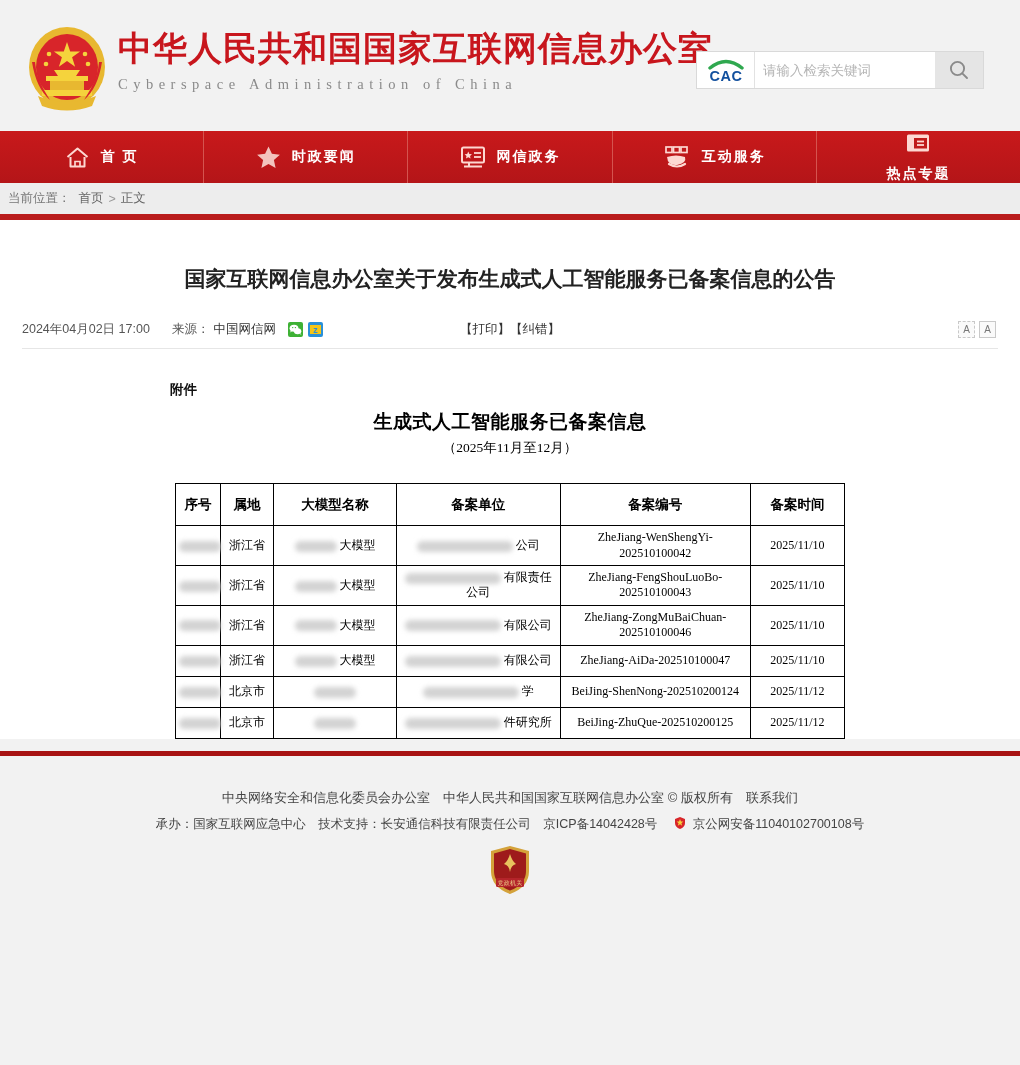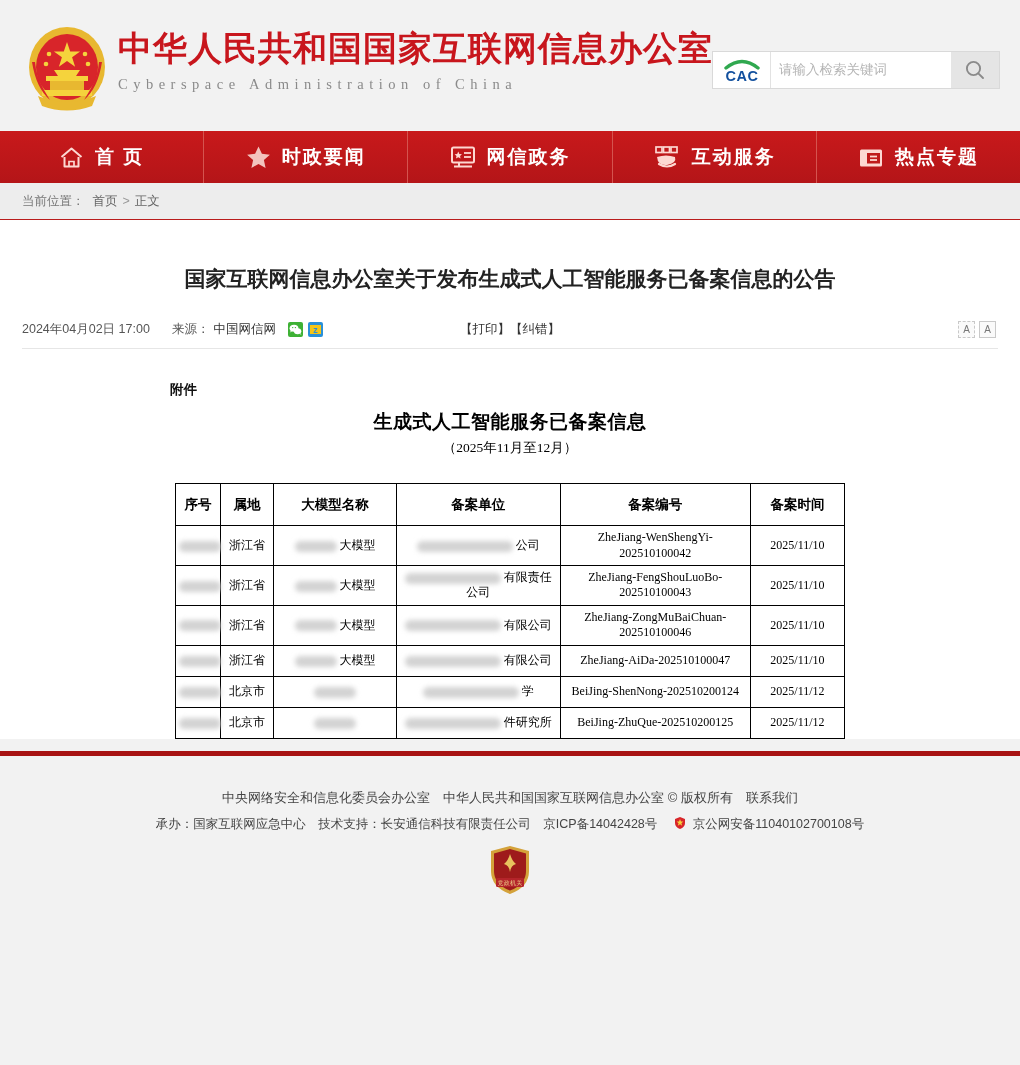--- a/index.html
+++ b/index.html
@@ -20,59 +20,59 @@
   .brand { position: absolute; left: 118px; top: 28px; }
   .brand-cn {
     font-size: 34px; font-weight: bold; color: #c8161d; letter-spacing: 1px;
     font-family: "Liberation Sans", "DejaVu Sans", sans-serif; line-height: 1.2;
   }
   .brand-en {
     font-size: 14.5px; color: #8a8a8a; letter-spacing: 5.5px; margin-top: 7px;
     font-family: "Liberation Serif", "DejaVu Serif", serif;
   }
   .searchbox {
-    position: absolute; right: 20px; top: 51px;
+    position: absolute; right: 36px; top: 51px;
     display: flex; align-items: stretch; height: 38px;
     border: 1px solid #d9d9d9; background: #fff;
   }
   .cac-logo {
     width: 58px; display: flex; align-items: center; justify-content: center;
     border-right: 1px solid #e2e2e2; background: #fff;
   }
   .search-input {
     width: 180px; border: 0; outline: 0; padding: 0 8px;
     font-size: 13.5px; color: #333; background: #fff;
-    font-family: Liberation Mono, monospace;
+    font-family: Liberation Sans, sans-serif;
   }
   .search-input::placeholder { color: #b5b5b5; }
   .search-btn {
     width: 48px; background: #e5e5e5; border: 0; cursor: pointer;
     display: flex; align-items: center; justify-content: center;
   }
 
   
   .nav {
     height: 52px; background: #c01a1a;
     display: flex; align-items: stretch;
     background: linear-gradient(to bottom, #c8191b, #b41518);
   }
   .nav-item {
     flex: 1; display: flex; align-items: center; justify-content: center;
-    gap: 11px; color: #fff; font-size: 19px; font-weight: bold;
+    gap: 11px; color: #fff; font-size: 14px; font-weight: bold;
     letter-spacing: 2px; cursor: pointer;
     border-right: 1px solid #d4544f; position: relative;
   }
-  .nav-item:last-child { border-right: 0; }
+  .nav-item:last-child { border-right: 0; flex-direction: column; }
   .nav-icon { display: flex; align-items: center; }
 
   
   .breadcrumb {
     height: 37px; background: #ededed; display: flex; align-items: center;
-    padding-left: 22px; font-size: 12.5px; color: #666;
-    border-bottom: 1px solid #b91c1c;
+    padding-left: 8px; font-size: 12.5px; color: #666;
+    border-bottom: 6px solid #b91c1c;
   }
   .breadcrumb .bc-label { color: #777; margin-right: 8px; }
   .breadcrumb a { color: #666; text-decoration: none; }
   .breadcrumb .sep { margin: 0 5px; color: #999; }
 
   
   .article { background: #fff; padding: 0 0 0 0; }
   .art-title {
     text-align: center; font-size: 21px; font-weight: bold; color: #222;
     padding: 44px 60px 0 60px; line-height: 1.4;

